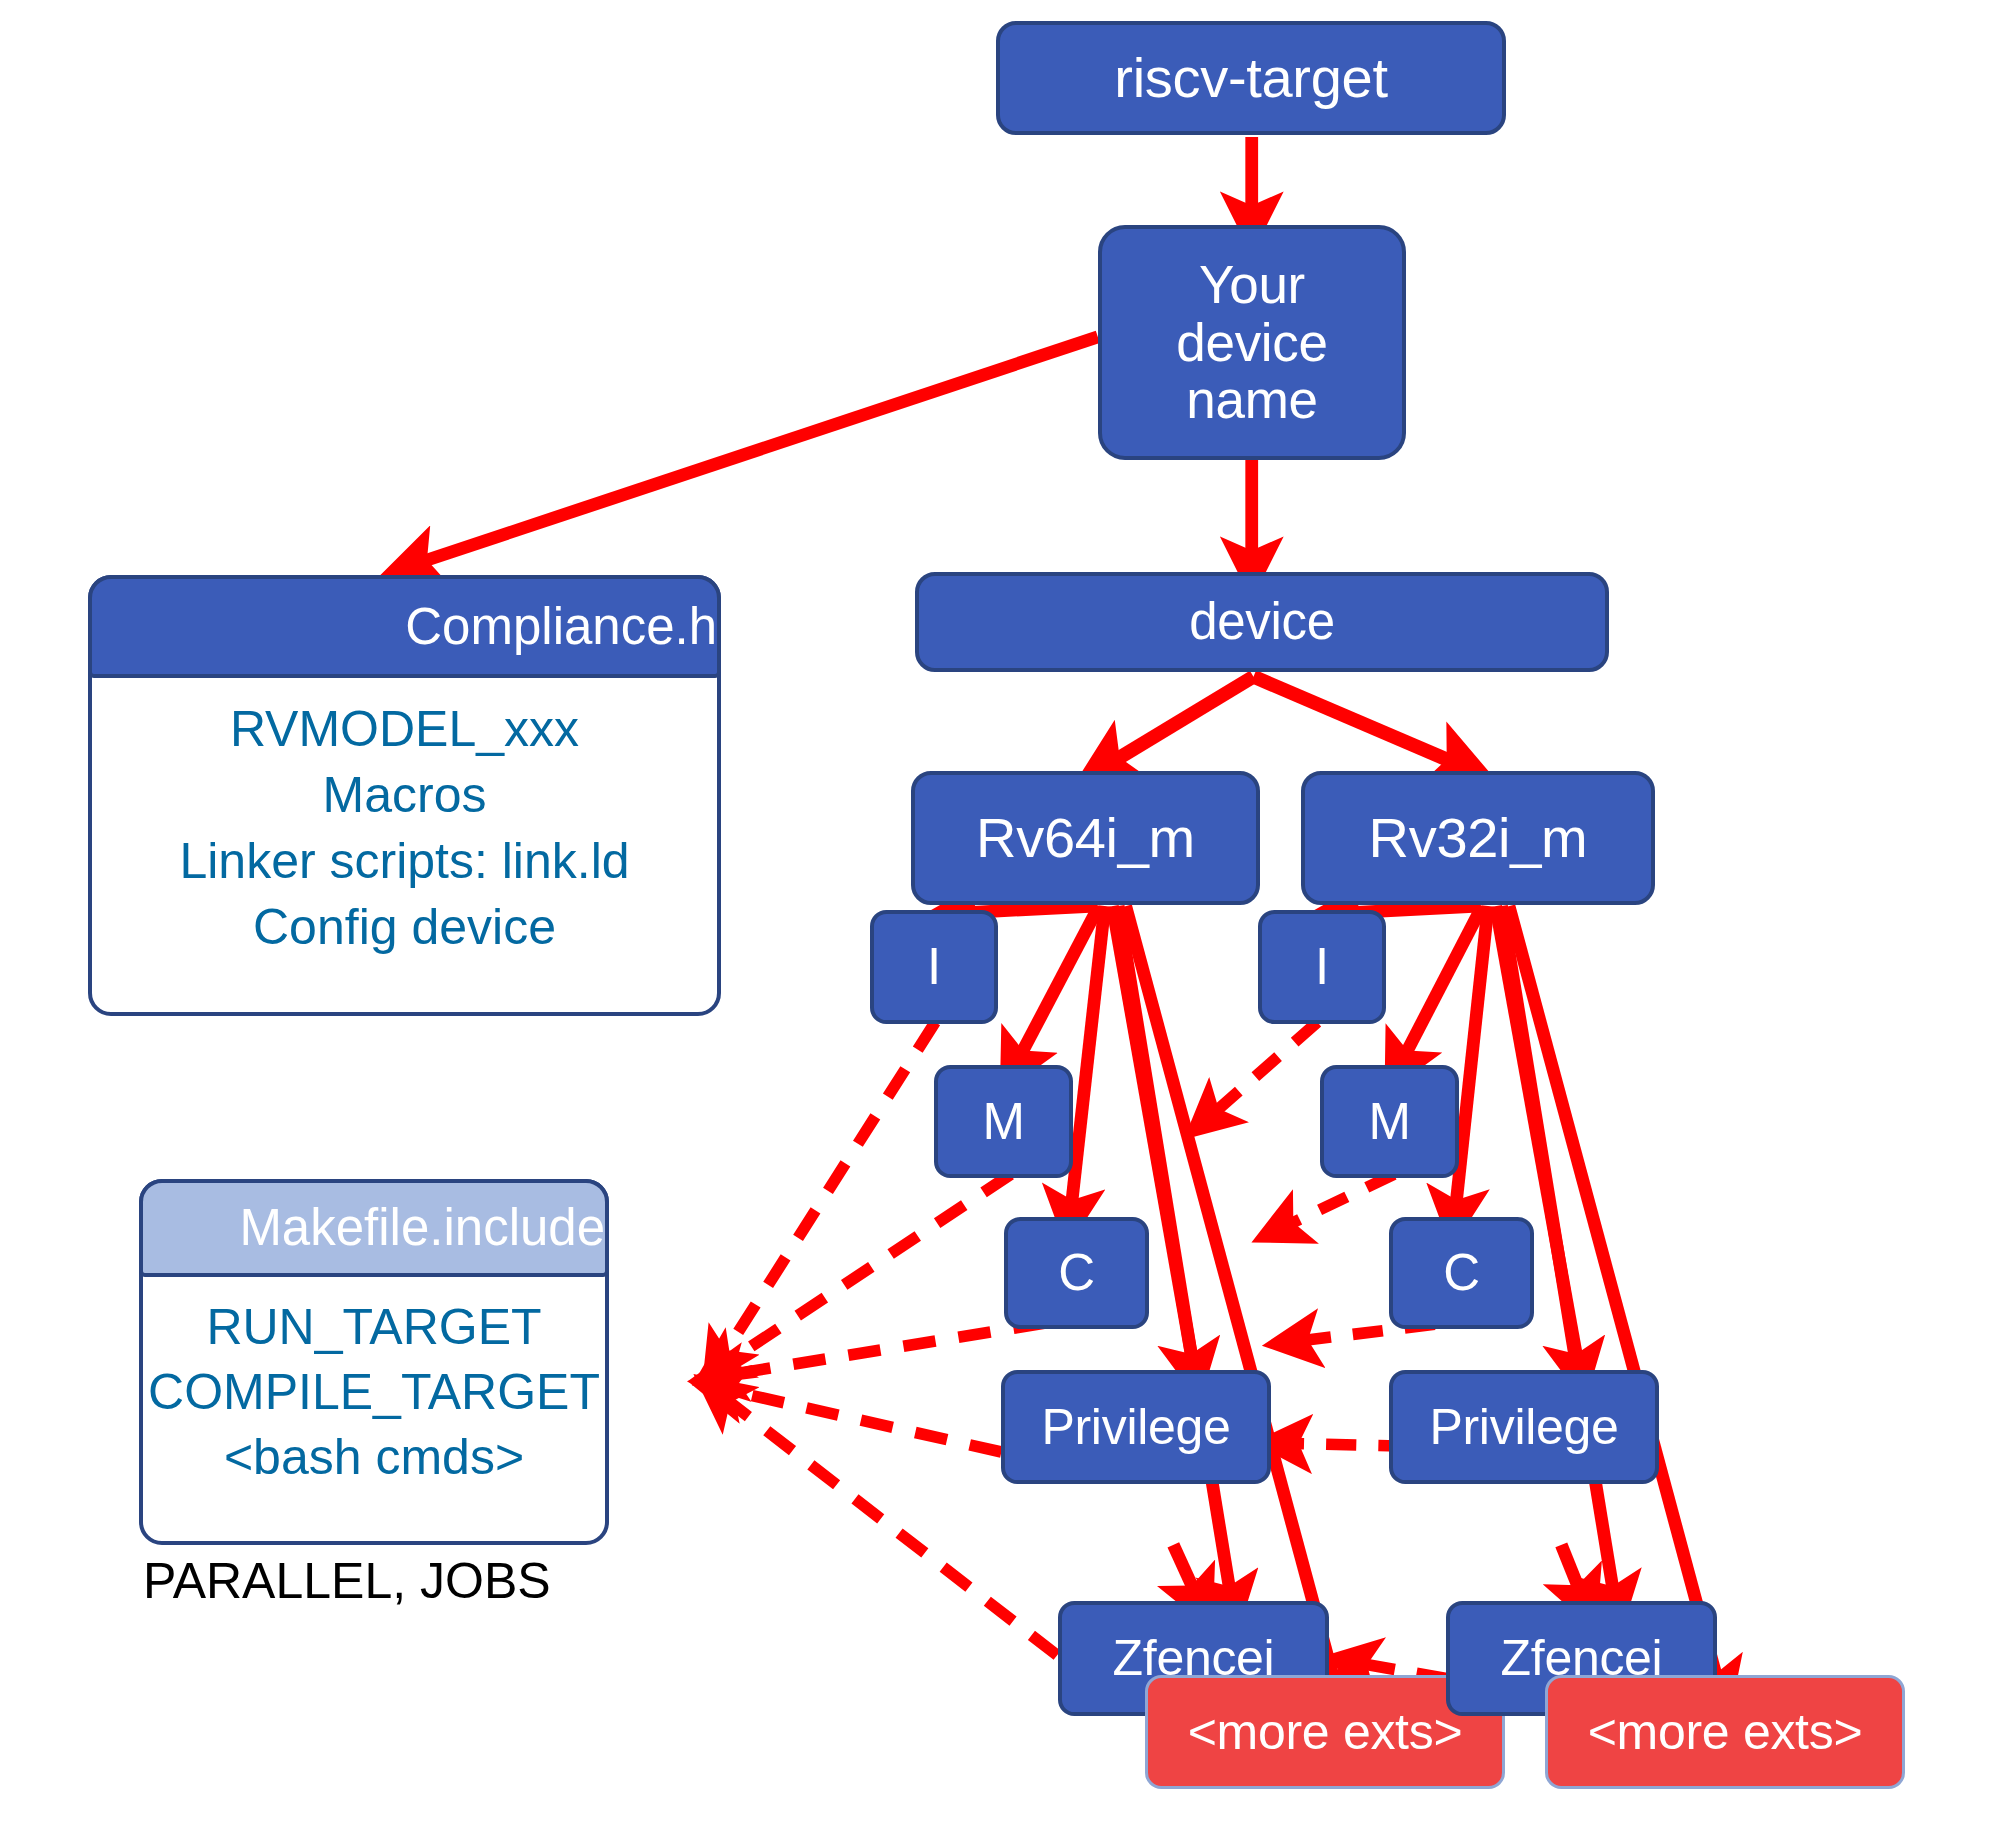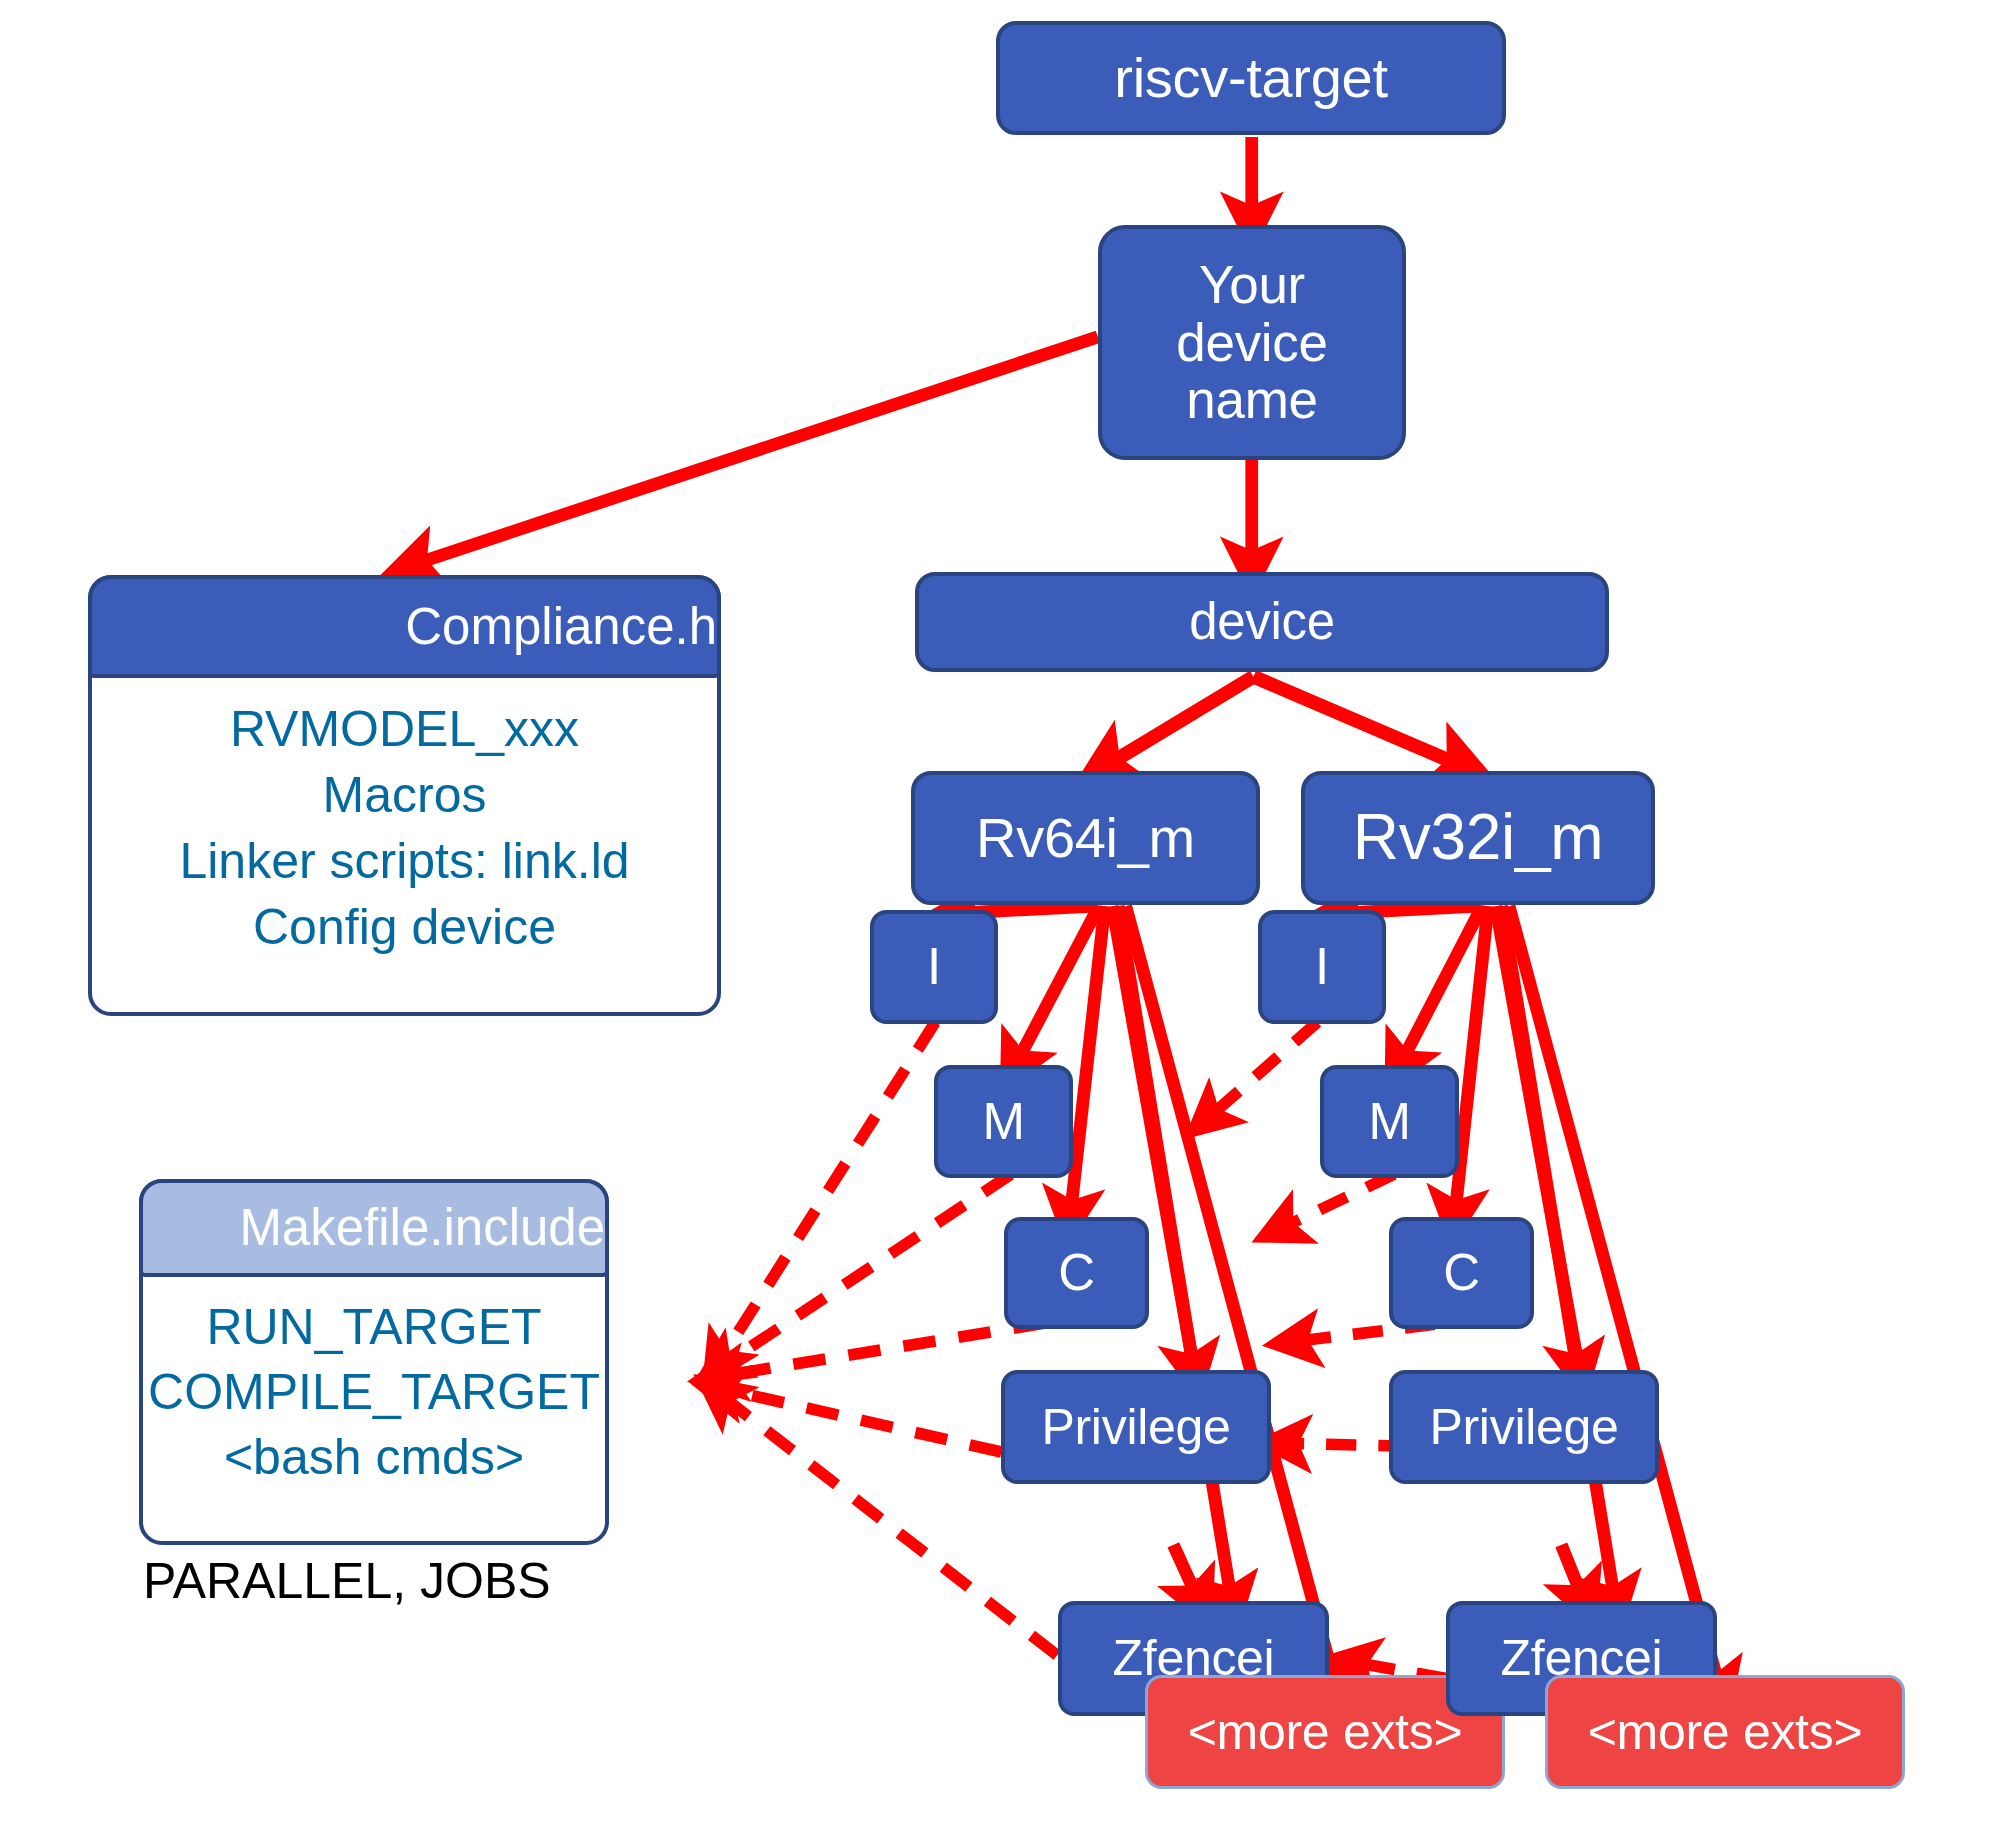--- a/index.html
+++ b/index.html
@@ -87,21 +87,21 @@
   </div>
 
   <div class="node dark" style="left:915px;top:572px;width:694px;height:100px;font-size:51px;">
     <span>device</span>
   </div>
 
   <div class="node dark" style="left:911px;top:771px;width:349px;height:134px;font-size:56px;">
     <span>Rv64i_m</span>
   </div>
 
-  <div class="node dark" style="left:1301px;top:771px;width:354px;height:134px;font-size:64px;">
+  <div class="node dark" style="left:1301px;top:771px;width:354px;height:134px;font-size:56px;">
     <span>Rv32i_m</span>
   </div>
 
   <div class="node dark" style="left:870px;top:910px;width:128px;height:114px;font-size:51px;border-radius:16.3px;">
     <span>I</span>
   </div>
   <div class="node dark" style="left:934px;top:1065px;width:139px;height:113px;font-size:51px;border-radius:16.3px;">
     <span>M</span>
   </div>
   <div class="node dark" style="left:1004px;top:1217px;width:145px;height:112px;font-size:51px;border-radius:16.3px;">

